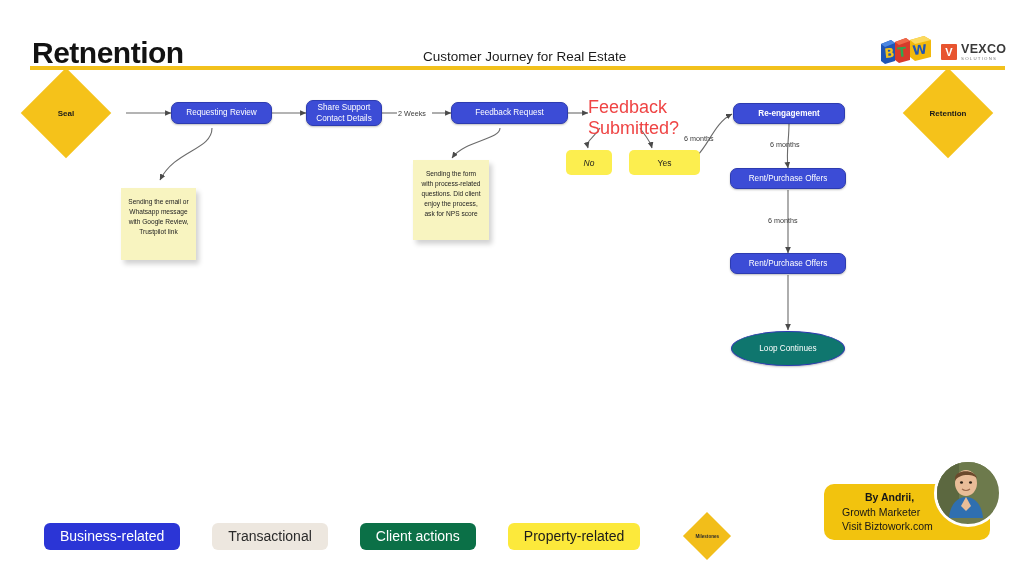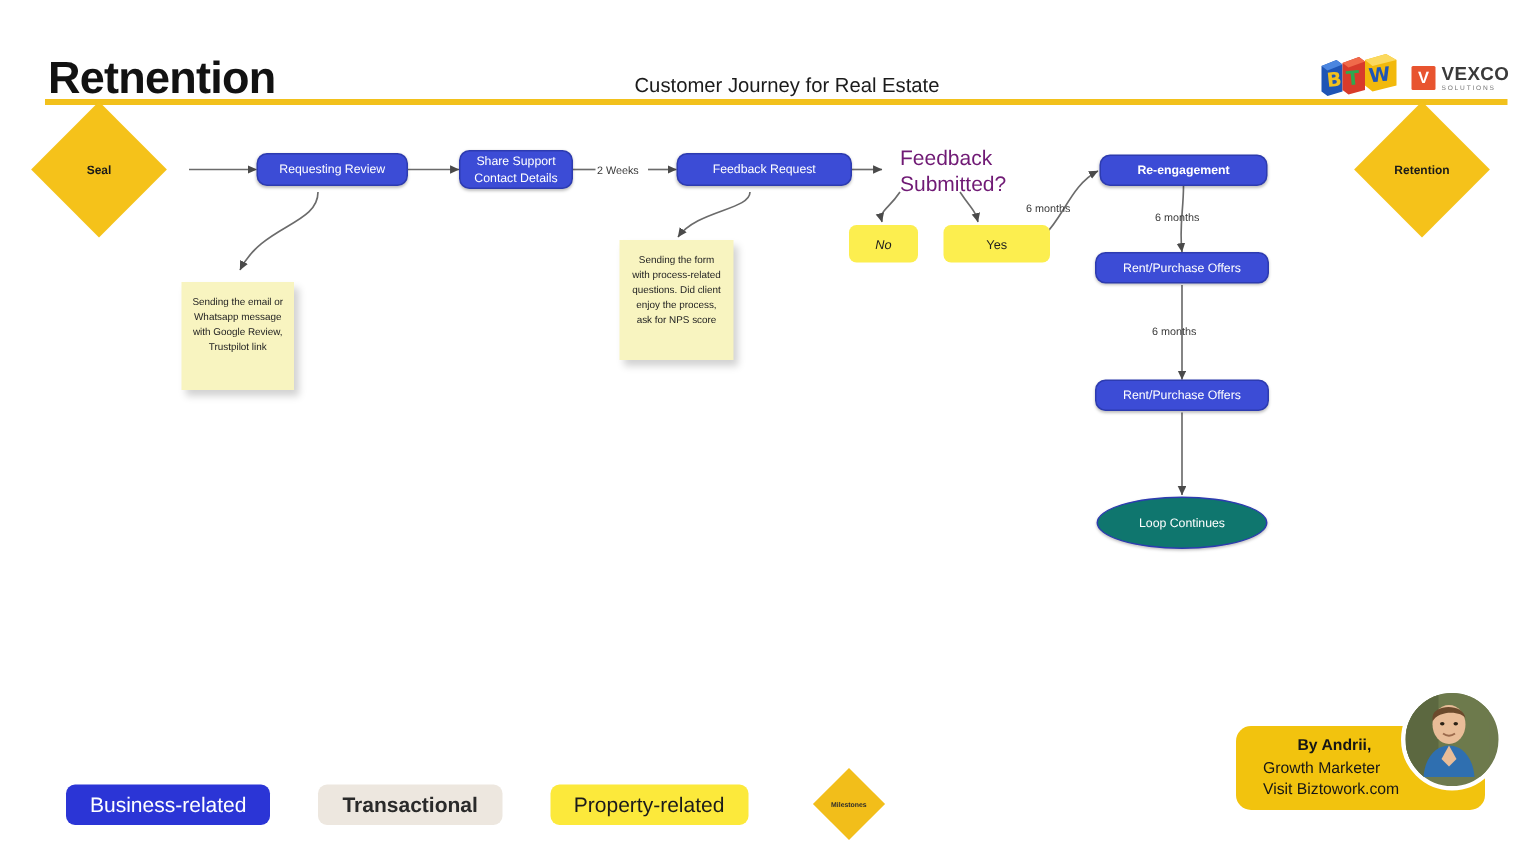--- a/index.html
+++ b/index.html
@@ -77,33 +77,33 @@
     font-size:6.6px;line-height:1.5;text-align:center;
     padding:9px 7px;
     box-shadow:3px 4px 5px rgba(0,0,0,.18);
   }
 
   
   .edge-label{
     position:absolute;font-size:7.2px;color:#3a3a3a;white-space:nowrap;
   }
   .decision-label{
-    position:absolute;font-size:14px;color:#701a75;line-height:1.18;margin-left:12px;
+    position:absolute;font-size:18px;color:#ef4444;line-height:1.18;
   }
 
   svg.wires{position:absolute;left:0;top:0;width:1024px;height:568px;pointer-events:none;}
 
   
   .legend{position:absolute;left:44px;top:519px;display:flex;align-items:center;gap:32px;}
   .chip{
     height:27px;border-radius:6px;display:flex;align-items:center;justify-content:center;
     padding:0 16px;font-size:14px;white-space:nowrap;
   }
   .chip-business{background:#2B35D6;color:#fff;}
-  .chip-transactional{background:#EDE7DF;color:#2a2a2a;font-weight:bold;}
+  .chip-transactional{background:#EDE7DF;color:#2a2a2a;}
   .chip-client{background:#0B7047;color:#fff;}
   .chip-property{background:#FCE93B;color:#1b1b1b;}
   .legend-diamond{position:relative;width:58px;height:34px;margin-left:6px;}
   .legend-diamond .shape{position:absolute;left:12px;top:0;width:34px;height:34px;background:#F2BE1A;transform:rotate(45deg);}
   .legend-diamond .dlabel{position:absolute;inset:0;display:flex;align-items:center;justify-content:center;
     font-size:4.6px;font-weight:bold;color:#2b2b2b;}
 
   
   .author-card{
     position:absolute;left:824px;top:484px;width:166px;height:56px;
@@ -248,20 +248,23 @@
 
   <div class="sticky" style="left:413px;top:160px;width:76px;height:80px;">Sending the form with process-related questions. Did client enjoy the process, ask for NPS score</div>
 
   <div class="legend">
     <div class="chip chip-business">
       <span>Business-related</span>
     </div>
     <div class="chip chip-transactional">
       <span>Transactional</span>
     </div>
+    <div class="chip chip-client">
+      <span>Client actions</span>
+    </div>
     <div class="chip chip-property">
       <span>Property-related</span>
     </div>
     <div class="legend-diamond">
       <div class="shape"></div>
       <div class="dlabel">Milestones</div>
     </div>
   </div>
 
   <div class="author-card">

